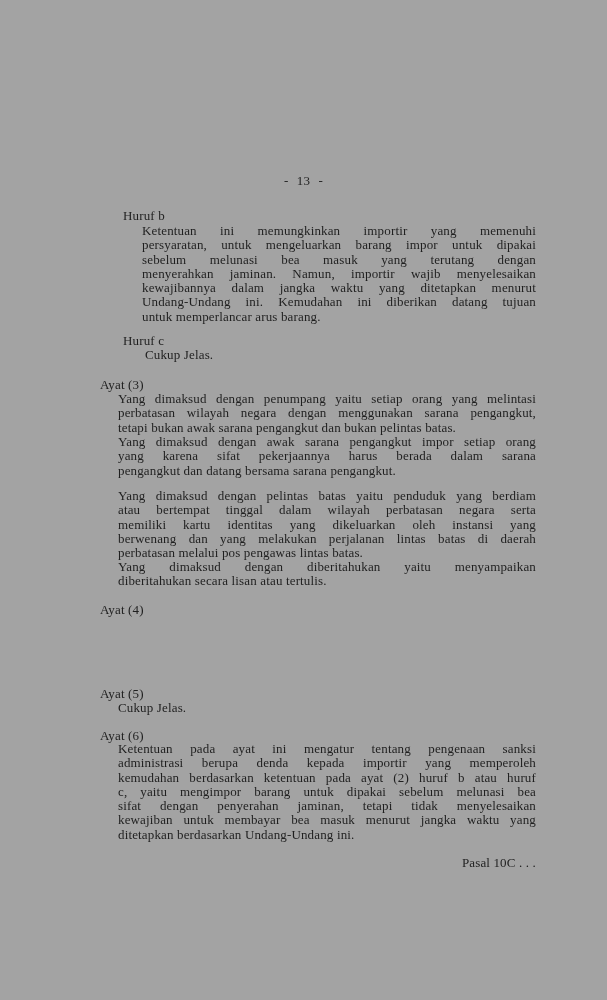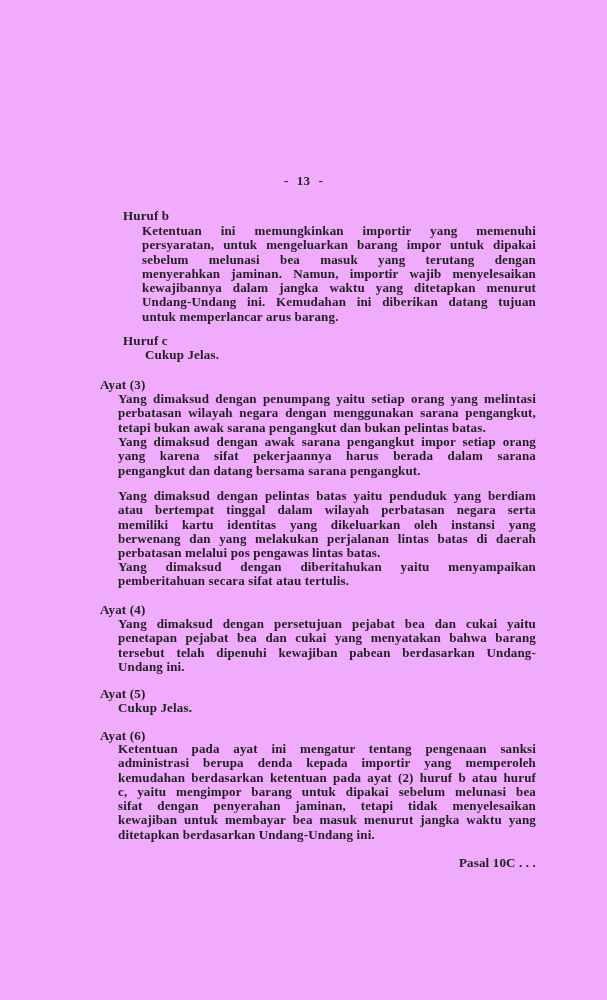--- a/index.html
+++ b/index.html
@@ -1,27 +1,26 @@
 <!DOCTYPE html>
 <html><head>
 <meta charset="utf-8">
 <style>
   html, body { margin: 0; padding: 0; background: #ffffff; }
   .page {
     position: relative;
     width: 607px;
     height: 1000px;
-    background: #f0abfc;
+    background: #a3a3a3;
     font-family: "Liberation Serif", "DejaVu Serif", serif;
     font-size: 13px;
     line-height: 14.3px;
     color: #1f1f1f;
     letter-spacing: 0.15px;
     overflow: hidden;
-    font-weight: bold;
   }
   .abs { position: absolute; }
   .page-number {
     top: 174px; left: 0; width: 100%;
     text-align: center;
     word-spacing: 5px;
   }
   .heading { white-space: nowrap; }
   .para { text-align: justify; }
   .para .line {
@@ -71,30 +70,24 @@
     </div>
   <div class="abs para" style="top:489px; left:118px; width:418px;">
       <div class="line">Yang dimaksud dengan pelintas batas yaitu penduduk yang berdiam</div>
       <div class="line">atau bertempat tinggal dalam wilayah perbatasan negara serta</div>
       <div class="line">memiliki kartu identitas yang dikeluarkan oleh instansi yang</div>
       <div class="line">berwenang dan yang melakukan perjalanan lintas batas di daerah</div>
       <div class="line last">perbatasan melalui pos pengawas lintas batas.</div>
     </div>
   <div class="abs para" style="top:560px; left:118px; width:418px;">
       <div class="line">Yang dimaksud dengan diberitahukan yaitu menyampaikan</div>
-      <div class="line last">pemberitahuan secara sifat atau tertulis.</div>
+      <div class="line last">diberitahukan secara lisan atau tertulis.</div>
     </div>
 
   <div class="abs heading" style="top:603px; left:100px;">Ayat (4)</div>
-  <div class="abs para" style="top:617px; left:118px; width:418px;">
-      <div class="line">Yang dimaksud dengan persetujuan pejabat bea dan cukai yaitu</div>
-      <div class="line">penetapan pejabat bea dan cukai  yang menyatakan bahwa barang</div>
-      <div class="line">tersebut telah dipenuhi kewajiban pabean berdasarkan Undang-</div>
-      <div class="line last">Undang ini.</div>
-    </div>
 
   <div class="abs heading" style="top:687px; left:100px;">Ayat (5)</div>
   <div class="abs plain" style="top:701px; left:118px;">Cukup Jelas.</div>
 
   <div class="abs heading" style="top:729px; left:100px;">Ayat (6)</div>
   <div class="abs para" style="top:742px; left:118px; width:418px;">
       <div class="line">Ketentuan pada ayat ini mengatur tentang pengenaan sanksi</div>
       <div class="line">administrasi berupa denda kepada importir yang memperoleh</div>
       <div class="line">kemudahan berdasarkan ketentuan pada ayat (2) huruf b atau huruf</div>
       <div class="line">c, yaitu mengimpor barang untuk dipakai sebelum melunasi bea</div>

